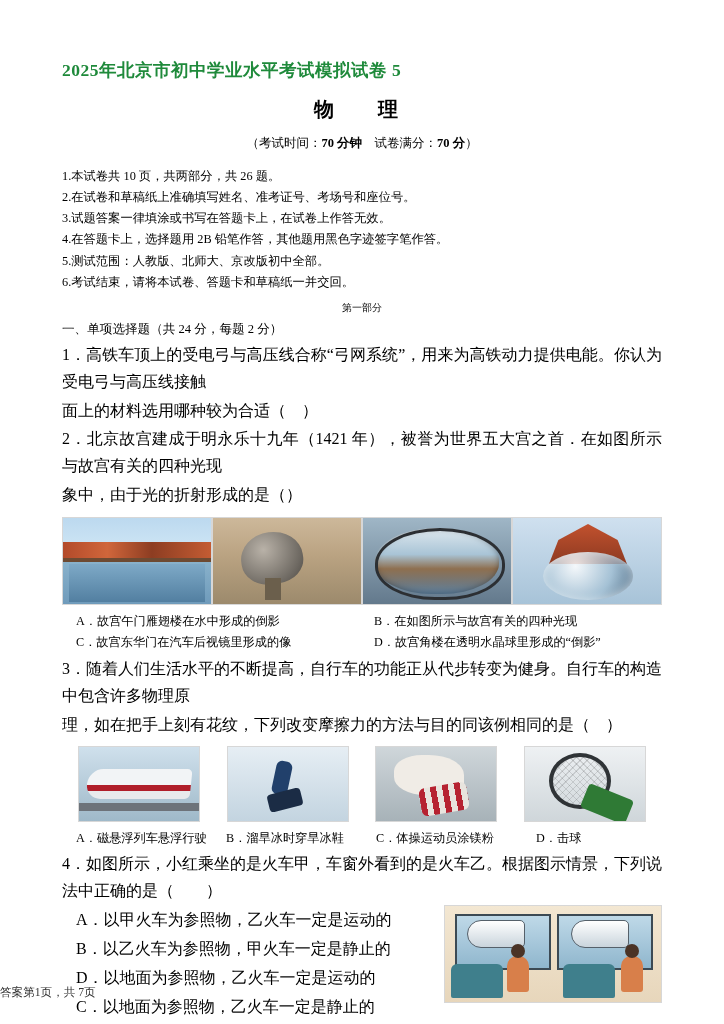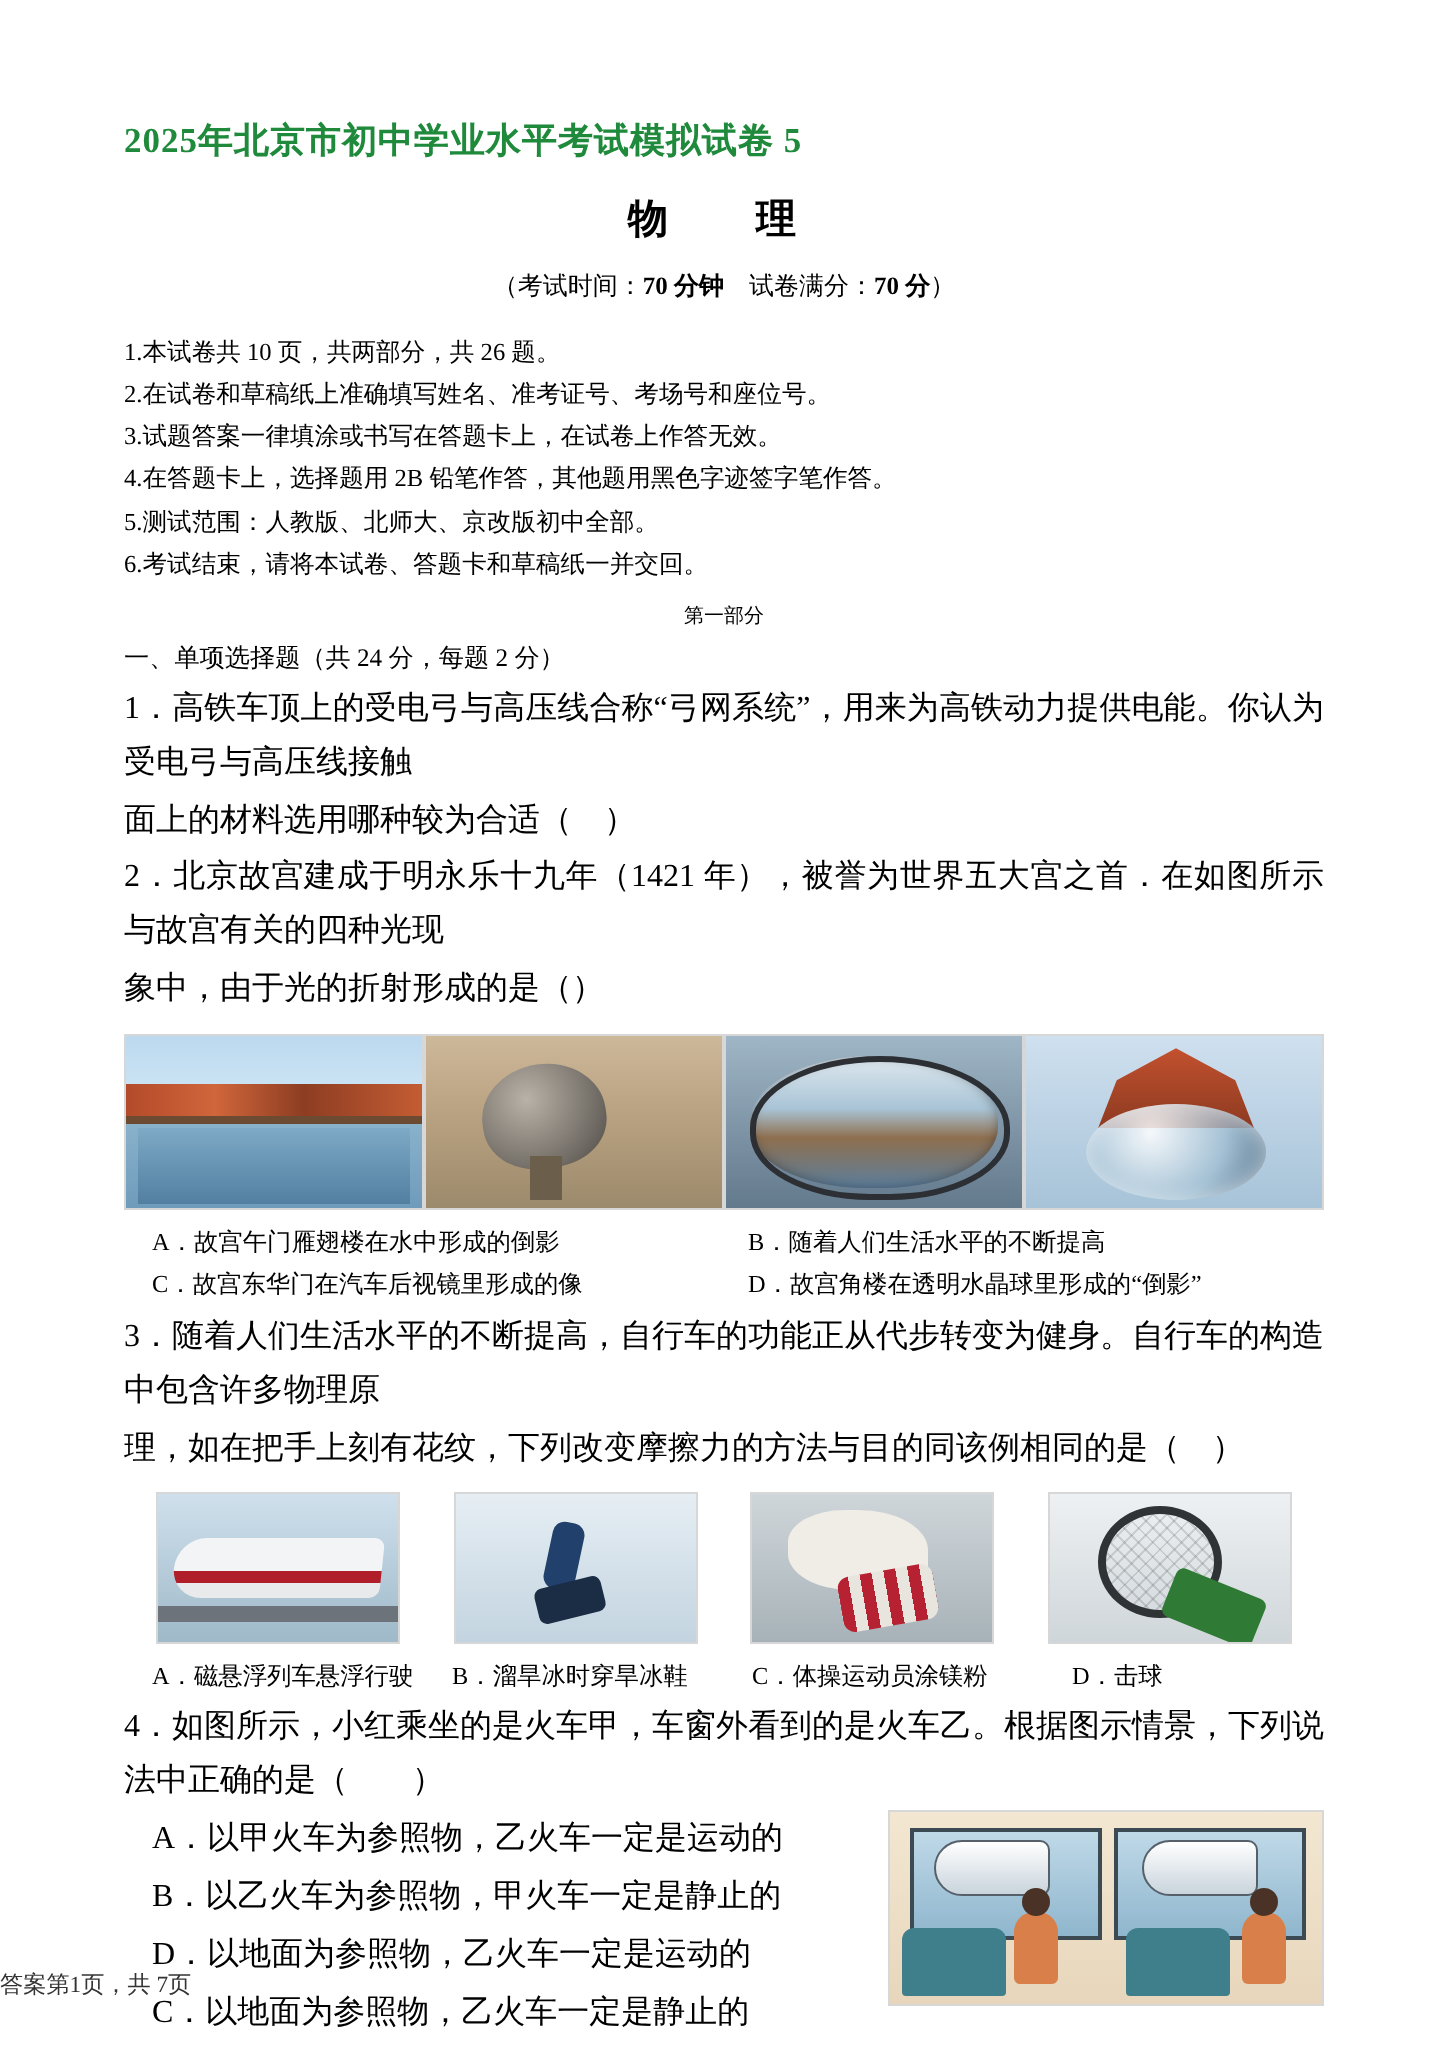--- a/index.html
+++ b/index.html
@@ -268,21 +268,21 @@
     <div class="q">2．北京故宫建成于明永乐十九年（1421 年），被誉为世界五大宫之首．在如图所示与故宫有关的四种光现</div>
     <div class="q">象中，由于光的折射形成的是（）</div>
     <div class="imgrow">
       <div class="figbox f-q2a"></div>
       <div class="figbox f-q2b"></div>
       <div class="figbox f-q2c"></div>
       <div class="figbox f-q2d"></div>
     </div>
     <div class="caption-row opts-2">
       <span class="o">A．故宫午门雁翅楼在水中形成的倒影</span>
-      <span class="o">B．随着人们生活水平的不断提高</span>
+      <span class="o">B．在如图所示与故宫有关的四种光现</span>
     </div>
     <div class="caption-row opts-2">
       <span class="o">C．故宫东华门在汽车后视镜里形成的像</span>
       <span class="o">D．故宫角楼在透明水晶球里形成的“倒影”</span>
     </div>
   </div>
 
   <div>
     <div class="q">3．随着人们生活水平的不断提高，自行车的功能正从代步转变为健身。自行车的构造中包含许多物理原</div>
     <div class="q">理，如在把手上刻有花纹，下列改变摩擦力的方法与目的同该例相同的是（　）</div>

